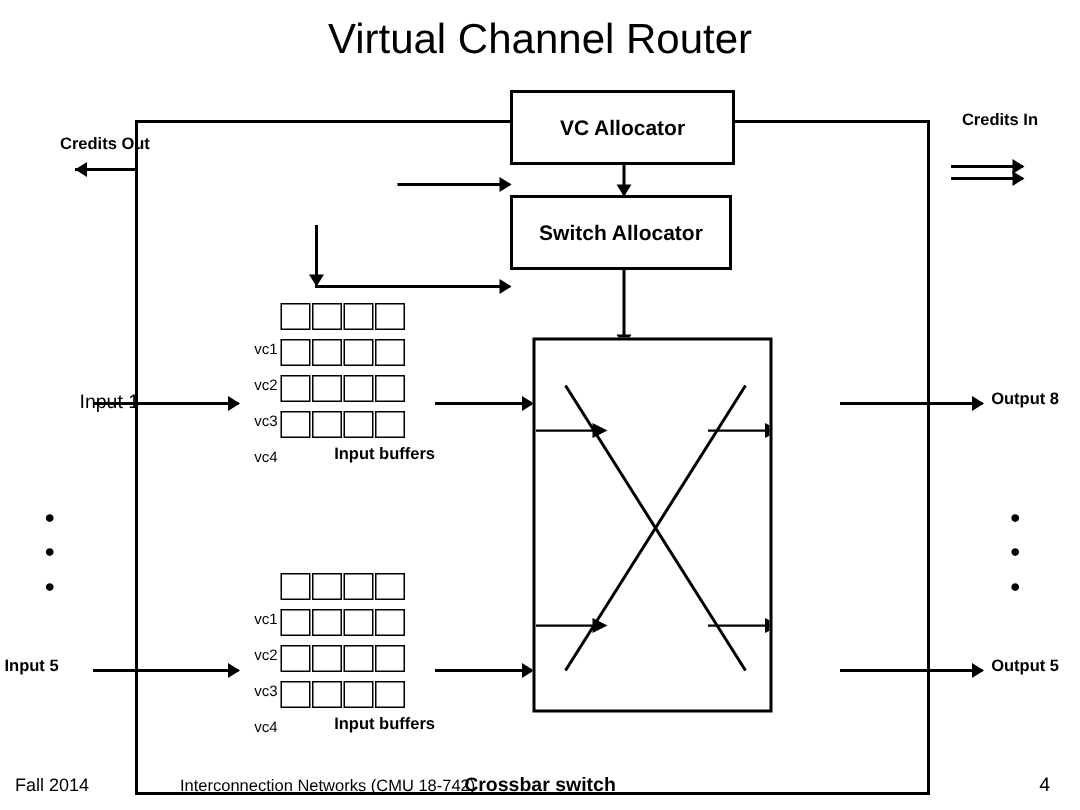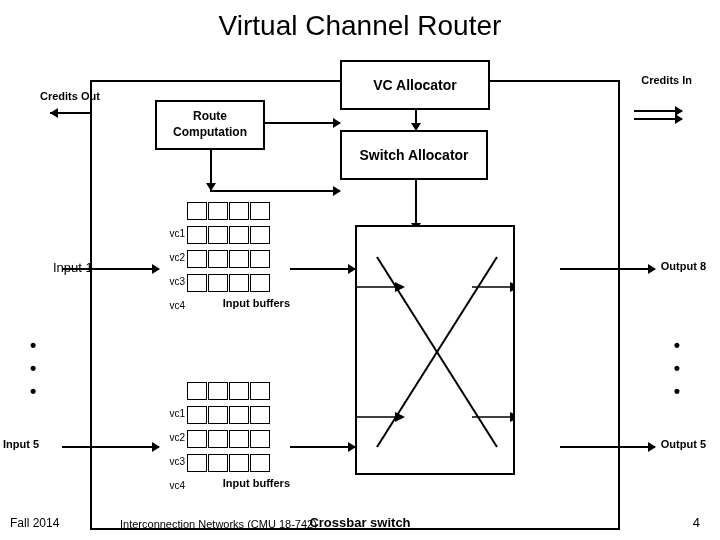--- a/index.html
+++ b/index.html
@@ -214,23 +214,20 @@
     <div style="position:absolute;right:-1px;top:-4px;border-top:5px solid transparent;border-bottom:5px solid transparent;border-left:8px solid #000;"></div>
   </div>
   <div style="position:absolute;right:38px;top:68px;width:48px;height:2px;background:#000;">
     <div style="position:absolute;right:-1px;top:-4px;border-top:5px solid transparent;border-bottom:5px solid transparent;border-left:8px solid #000;"></div>
   </div>
 
   <div class="vc-allocator-box">
     <span>VC Allocator</span>
   </div>
 
-  <div class="route-comp-box">
-    <span>Route<br>Computation</span>
-  </div>
 
   <div class="switch-alloc-box">
     <span>Switch Allocator</span>
   </div>
 
   <div style="position:absolute;left:265px;top:72px;width:75px;height:2px;background:#000;">
     <div style="position:absolute;right:-1px;top:-4px;border-top:5px solid transparent;border-bottom:5px solid transparent;border-left:8px solid #000;"></div>
   </div>
 
   <div style="position:absolute;left:210px;top:100px;width:2px;height:40px;background:#000;">

